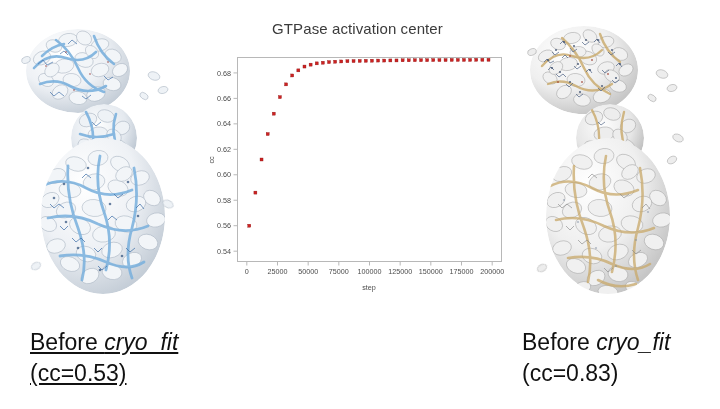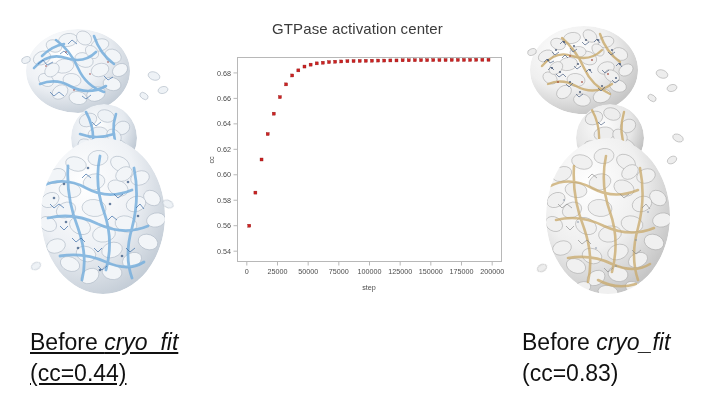--- a/index.html
+++ b/index.html
@@ -558,19 +558,19 @@
       <ellipse cx="20" cy="44" rx="4.5" ry="3.2" transform="rotate(-20 20 44)"></ellipse>
       <ellipse cx="166" cy="130" rx="5.5" ry="3.6" transform="rotate(25 166 130)"></ellipse>
       <ellipse cx="160" cy="152" rx="5" ry="3.4" transform="rotate(-30 160 152)"></ellipse>
       <ellipse cx="30" cy="260" rx="5" ry="3.4" transform="rotate(-28 30 260)"></ellipse>
     </g>
   </svg>
 </div>
 
 <div class="caption" id="caption-before">
   <span>Before </span><span class="it">cryo_fit</span>
-  <span class="line2">(cc=0.44)</span>
+  <span class="line2">(cc=0.53)</span>
 </div>
 
 <div class="caption" id="caption-after">
   <span>Before </span><span class="it">cryo_fit</span>
   <span class="line2">(cc=0.83)</span>
 </div>
 
 </body></html>

